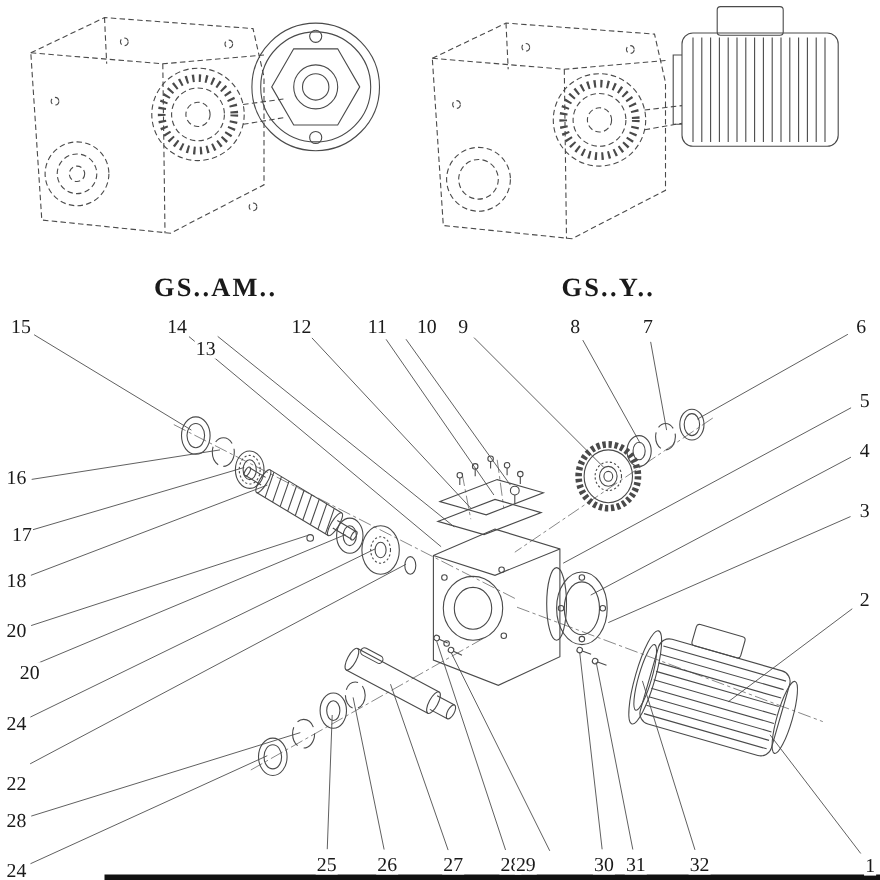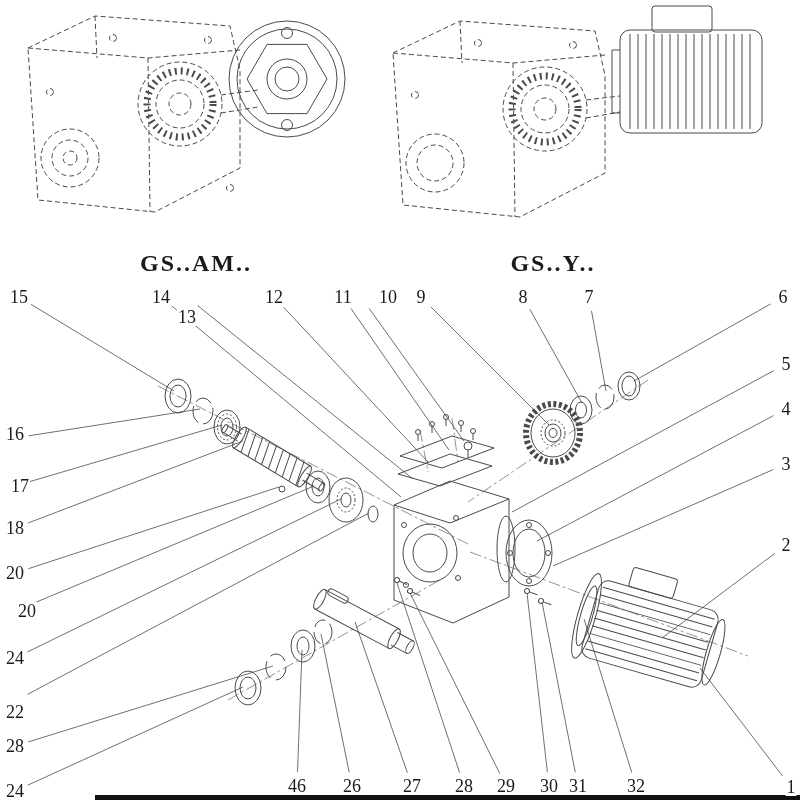--- a/index.html
+++ b/index.html
@@ -295,21 +295,21 @@
     <div class="part-label" style="left: 19px; top: 297px;">15</div>
     <div class="part-label" style="left: 15px; top: 434px;">16</div>
     <div class="part-label" style="left: 20px; top: 486px;">17</div>
     <div class="part-label" style="left: 15px; top: 528px;">18</div>
     <div class="part-label" style="left: 15px; top: 573px;">20</div>
     <div class="part-label" style="left: 15px; top: 611px; margin-left: 12px;">20</div>
     <div class="part-label" style="left: 15px; top: 658px;">24</div>
     <div class="part-label" style="left: 15px; top: 712px;">22</div>
     <div class="part-label" style="left: 15px; top: 746px;">28</div>
     <div class="part-label" style="left: 15px; top: 791px;">24</div>
-    <div class="part-label" style="left: 297px; top: 786px;">46</div>
+    <div class="part-label" style="left: 297px; top: 786px;">25</div>
     <div class="part-label" style="left: 352px; top: 786px;">26</div>
     <div class="part-label" style="left: 412px; top: 786px;">27</div>
     <div class="part-label" style="left: 464px; top: 786px;">28</div>
-    <div class="part-label" style="left: 506px; top: 786px; text-align: center;">29</div>
+    <div class="part-label" style="left: 478px; top: 786px; text-align: center;">29</div>
     <div class="part-label" style="left: 549px; top: 786px;">30</div>
     <div class="part-label" style="left: 578px; top: 786px;">31</div>
     <div class="part-label" style="left: 636px; top: 786px;">32</div>
   </div>
 
 </body></html>

